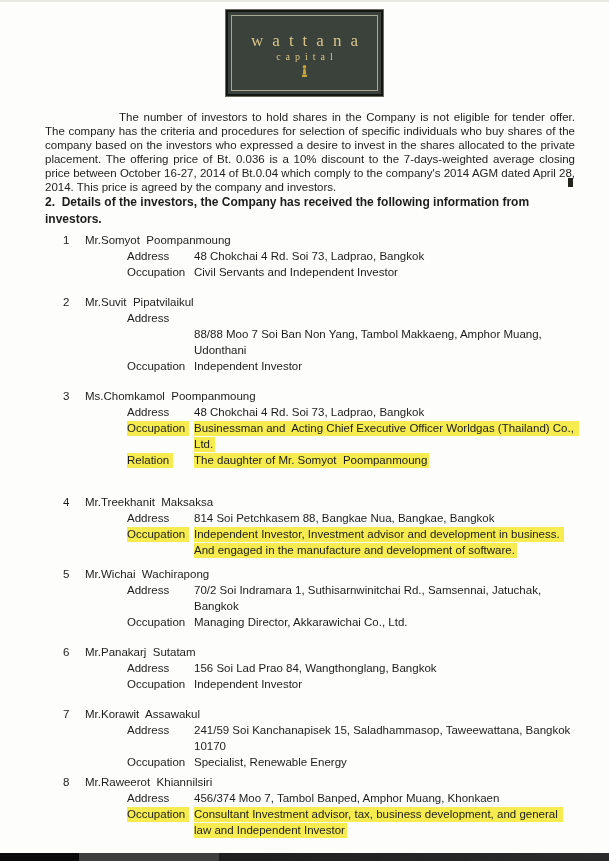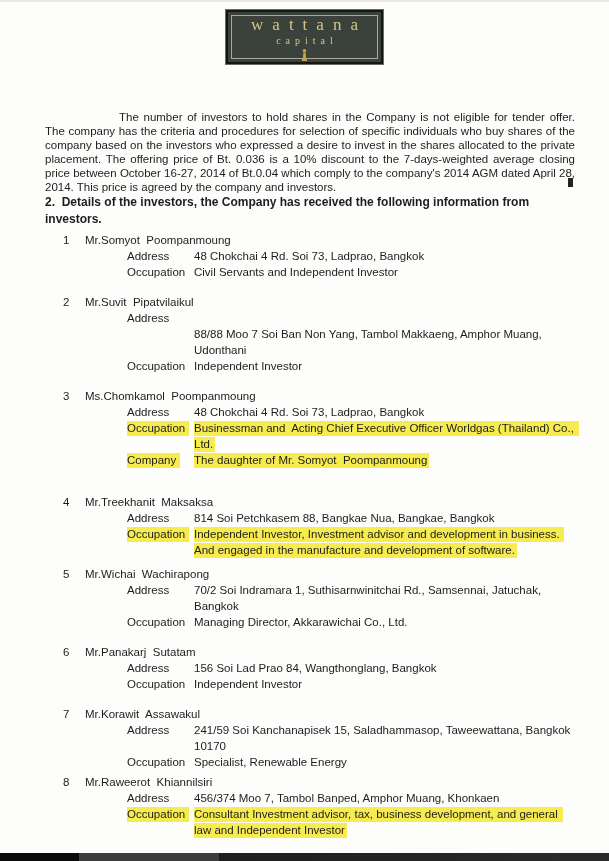--- a/index.html
+++ b/index.html
@@ -23,21 +23,21 @@
   .top-edge {
     position: absolute; top: 0; left: 0; width: 100%; height: 2px;
     background: #e9e9e4;
   }
   
   .logo-wrap {
     position: absolute; top: 10px; left: 0; right: 0;
     display: flex; justify-content: center;
   }
   .logo-box {
-    width: 157px; height: 54px;
+    width: 157px; height: 86px;
     background: var(--logo-bg);
     border: 2px solid #151812;
     padding: 3px;
     box-shadow: 0 0 0 1px #6a6a60;
   }
   .logo-inner {
     border: 1px solid #a9a795;
     height: 100%;
     display: flex; flex-direction: column; align-items: center; justify-content: center;
     gap: 1px;
@@ -175,21 +175,21 @@
           <div class="name">Ms.Chomkamol  Poompanmoung</div>
           <div class="row">
             <div class="lbl">Address</div>
             <div class="val">48 Chokchai 4 Rd. Soi 73, Ladprao, Bangkok</div>
           </div>
           <div class="row">
             <div class="lbl"><span class="hl">Occupation</span></div>
             <div class="val"><span class="hl">Businessman and  Acting Chief Executive Officer Worldgas (Thailand) Co., Ltd.</span></div>
           </div>
           <div class="row">
-            <div class="lbl"><span class="hl">Company</span></div>
+            <div class="lbl"><span class="hl">Relation</span></div>
             <div class="val"><span class="hl">The daughter of Mr. Somyot  Poompanmoung</span></div>
           </div>
         </div>
       </div>
 
       <div class="inv gap-md">
         <div class="num">4</div>
         <div class="inv-body">
           <div class="name">Mr.Treekhanit  Maksaksa</div>
           <div class="row">

